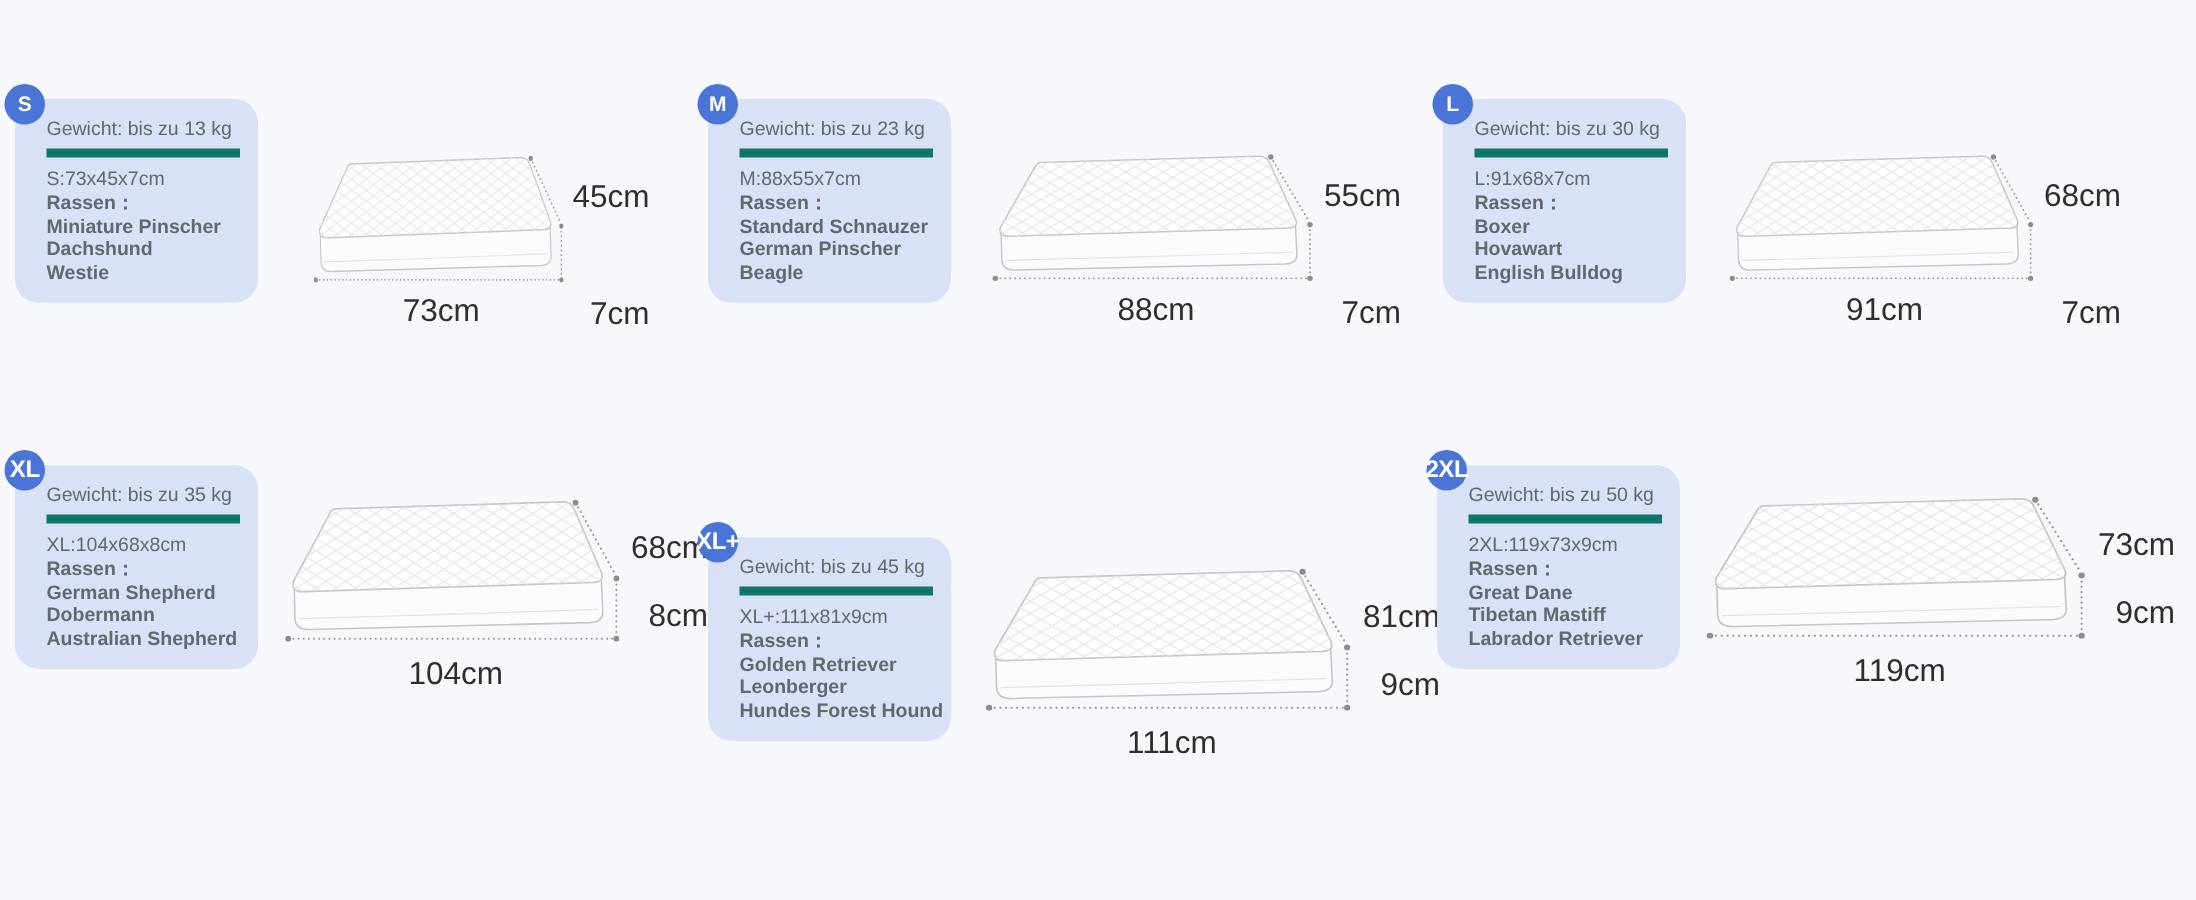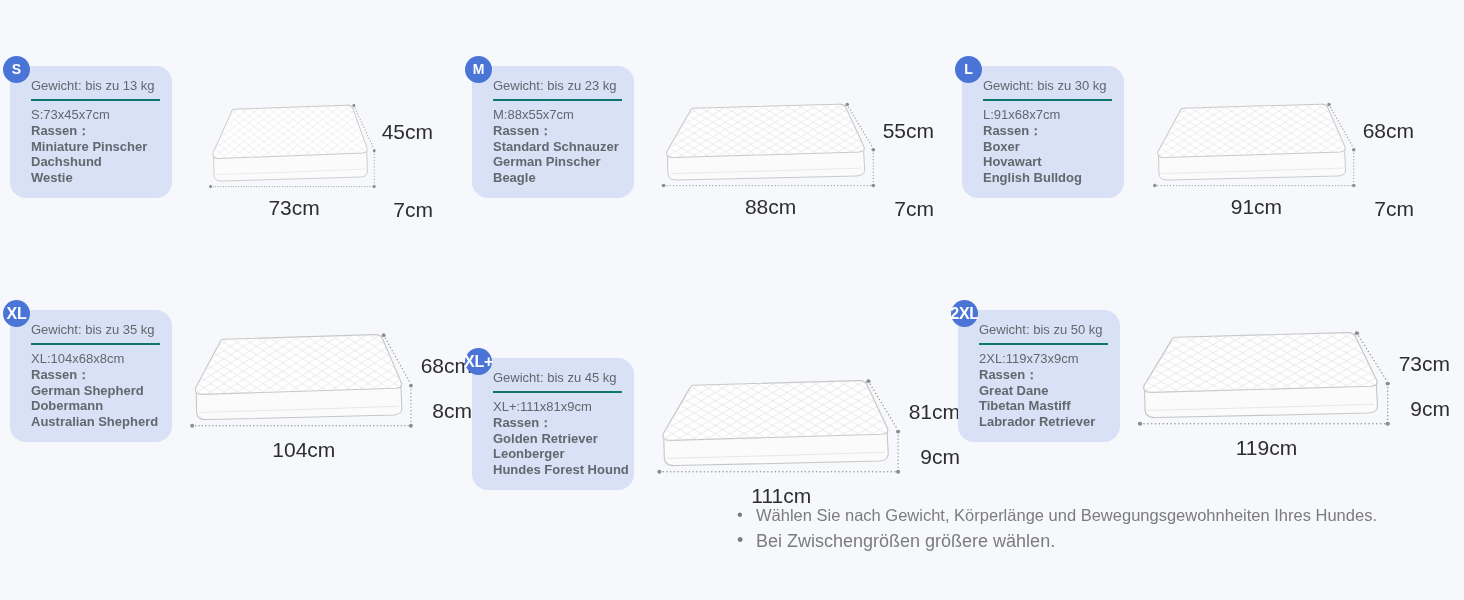--- a/index.html
+++ b/index.html
@@ -19,21 +19,21 @@
   }
   .badge {
     position:absolute; top:-10px; left:-7px; width:27px; height:27px;
     border-radius:50%; background:#4a74d6; color:#ffffff;
     font-weight:bold; font-size:14px;
     display:flex; align-items:center; justify-content:center;
   }
   .badge.small { font-size:16px; letter-spacing:-0.3px; }
   .weight {
     white-space:nowrap; padding-bottom:5px; margin-bottom:6px; margin-right:2px;
-    border-bottom:2px solid #0f766e;
+    border-bottom:6px solid #0f766e;
   }
   .dims { margin-bottom:1px; white-space:nowrap; }
   .breeds { font-weight:bold; }
   .breeds div { white-space:nowrap; }
 
   
   .mattress-cell { position:absolute; }
   .slot { position:absolute; left:0; right:52px; top:0; }
   .mattress-slot svg { width:100%; height:100%; display:block; }
   .dim-label {
@@ -334,18 +334,14 @@
       <circle cx="231" cy="93" r="1.9"></circle>
     </g>
   </svg>
 </div>
       <span class="dim-label lbl-depth">73cm</span>
       <span class="dim-label lbl-height">9cm</span>
       <span class="dim-label lbl-length">119cm</span>
     </div>
   </div>
 
-  <div class="notes">
-    <div class="note note-0">Wählen Sie nach Gewicht, Körperlänge und Bewegungsgewohnheiten Ihres Hundes.</div>
-    <div class="note note-1">Bei Zwischengrößen größere wählen.</div>
-  </div>
 
 </div>
 
 </body></html>

